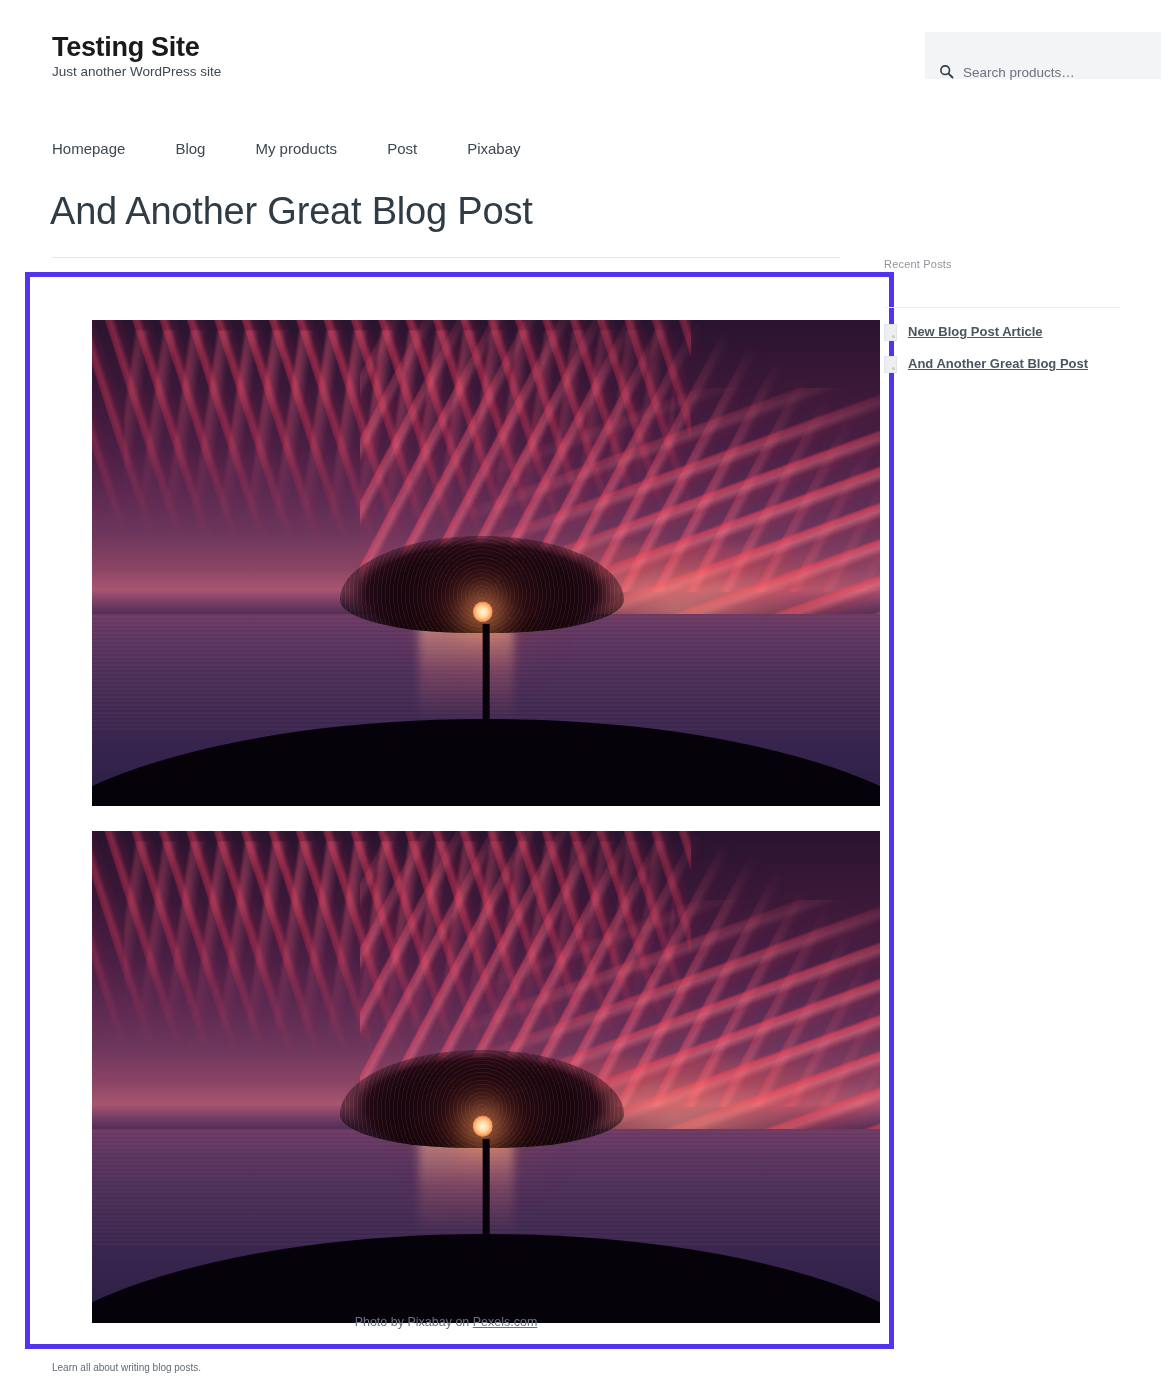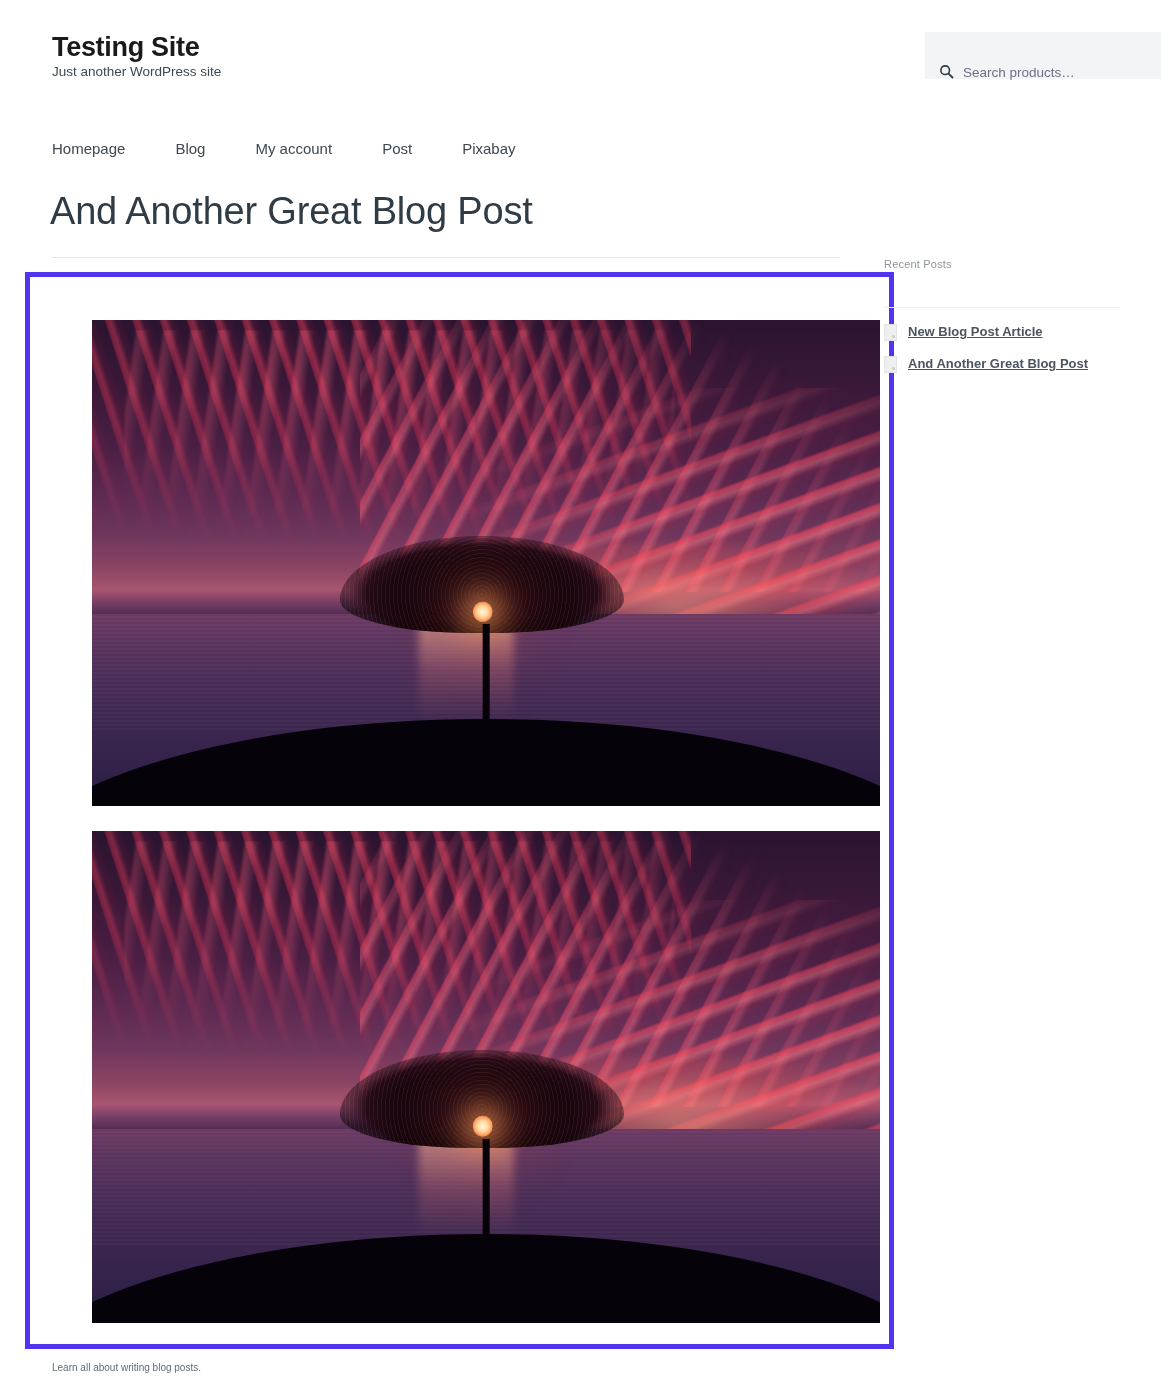--- a/index.html
+++ b/index.html
@@ -262,21 +262,21 @@
 <div class="page">
 
   <div class="site-header">
     <h1 class="site-title">Testing Site</h1>
     <div class="site-tagline">Just another WordPress site</div>
   </div>
 
   <nav class="main-nav">
     <a class="nav-item">Homepage</a>
     <a class="nav-item">Blog</a>
-    <a class="nav-item">My account</a>
+    <a class="nav-item">My products</a>
     <a class="nav-item">Post</a>
     <a class="nav-item">Pixabay</a>
   </nav>
 
 
   <h2 class="entry-title">And Another Great Blog Post</h2>
   <div class="title-rule"></div>
 
   <figure class="post-figure fig-one">
     <div class="sunset">
@@ -307,20 +307,23 @@
       <div class="sea"></div>
       <div class="sea-shimmer"></div>
       <div class="sun-path"></div>
       <div class="tree-canopy"></div>
       <div class="sun-core"></div>
       <div class="tree-trunk"></div>
       <div class="hill"></div>
     </div>
   </figure>
 
+  <figcaption class="fig-caption">
+    <span>Photo by Pixabay on </span><a>Pexels.com</a>
+  </figcaption>
 
   <div class="entry-body">Learn all about writing blog posts.</div>
 
   <div class="highlight-box"></div>
 
   <div class="search-widget">
     <svg class="search-icon" viewBox="0 0 16 16">
       <circle cx="6.6" cy="6.6" r="4.6" fill="none" stroke="#2f3b45" stroke-width="1.7"></circle>
       <line x1="10.2" y1="10.2" x2="14.4" y2="14.4" stroke="#2f3b45" stroke-width="1.9" stroke-linecap="round"></line>
     </svg>

